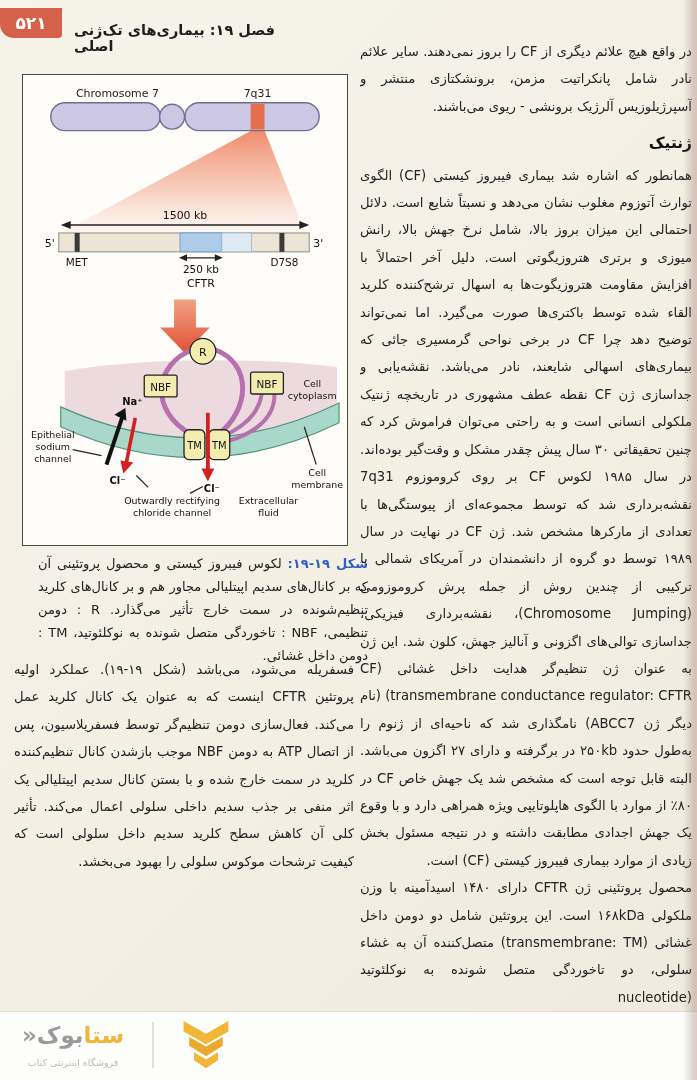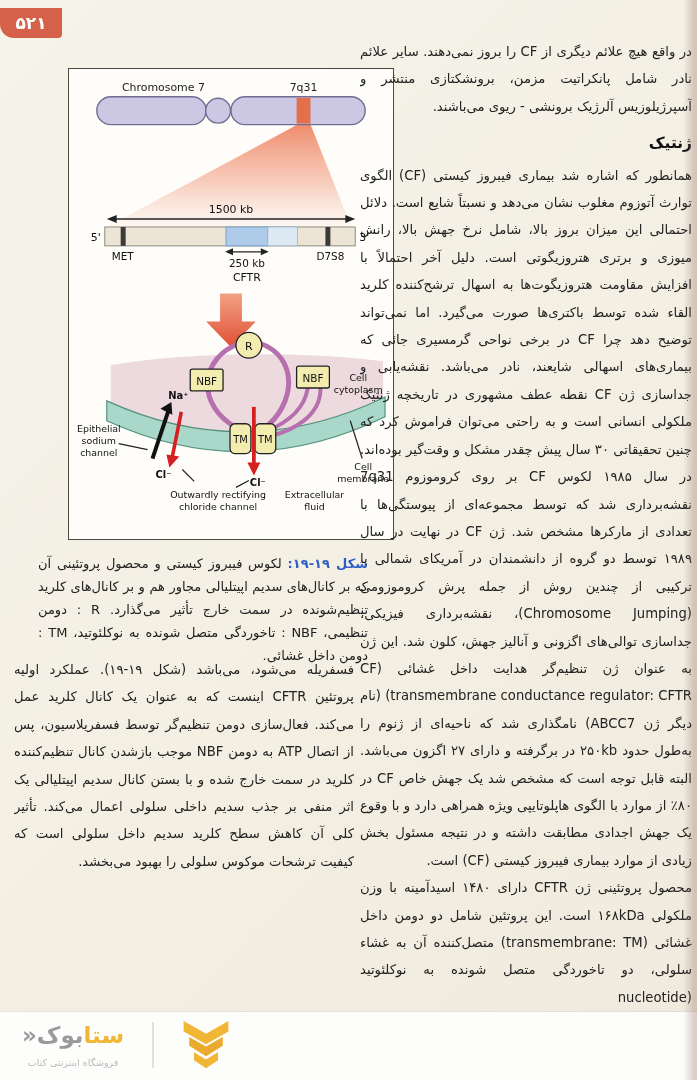--- a/index.html
+++ b/index.html
@@ -19,22 +19,22 @@
     background:#d5614b;color:#fff;font-weight:bold;font-size:17px;
     display:flex;align-items:center;justify-content:center;
     border-radius:0 0 4px 14px;
   }
   .chapter-title{
     position:absolute;left:74px;top:22px;width:230px;
     font-size:14.5px;font-weight:bold;color:#1d1d1d;direction:rtl;text-align:left;
   }
   
   .figure-box{
-    position:absolute;left:22px;top:68px;width:326px;height:472px;
-    background:#fefdf9;border:1.6px solid #4a4a45;box-sizing:border-box;margin-left:46px;
+    position:absolute;left:22px;top:74px;width:326px;height:472px;
+    background:#fefdf9;border:1.6px solid #4a4a45;box-sizing:border-box;
   }
   .figure-box svg{display:block;width:100%;height:100%;}
   .fig-caption{
     position:absolute;left:20px;top:552px;width:330px;height:96px;
     direction:rtl;text-align:justify;font-size:13px;line-height:23px;color:#222;margin-left:18px;
   }
   .fig-caption .cap-label{color:#2f5fc4;font-weight:bold;}
   
   .col{direction:rtl;text-align:justify;color:#222;font-size:13.2px;line-height:27.4px;}
   .col p{margin:0;}
@@ -61,20 +61,21 @@
   .wm-gray{color:#9a9a9a;}
   .tagline{font-size:9.5px;color:#b9b9b9;direction:rtl;margin-top:9px;}
   .logo-divider{width:2px;height:46px;background:#e3e0d8;}
 </style>
 </head>
 <body>
 
 <div class="page">
 
   <div class="page-number">۵۲۱</div>
+  <div class="chapter-title">فصل ۱۹: بیماری‌های تک‌ژنی اصلی</div>
 
   <div class="figure-box">
     <svg viewBox="0 0 326 469" xmlns="http://www.w3.org/2000/svg" font-family="DejaVu Sans, sans-serif">
       <defs>
         <linearGradient id="fanGrad" x1="0" y1="54" x2="0" y2="157" gradientUnits="userSpaceOnUse">
           <stop offset="0" stop-color="#ee8563" stop-opacity="0.95"></stop>
           <stop offset="0.6" stop-color="#f3ab92" stop-opacity="0.55"></stop>
           <stop offset="1" stop-color="#f8d9cc" stop-opacity="0.18"></stop>
         </linearGradient>
         <linearGradient id="arrowGrad" x1="0" y1="224" x2="0" y2="279" gradientUnits="userSpaceOnUse">

